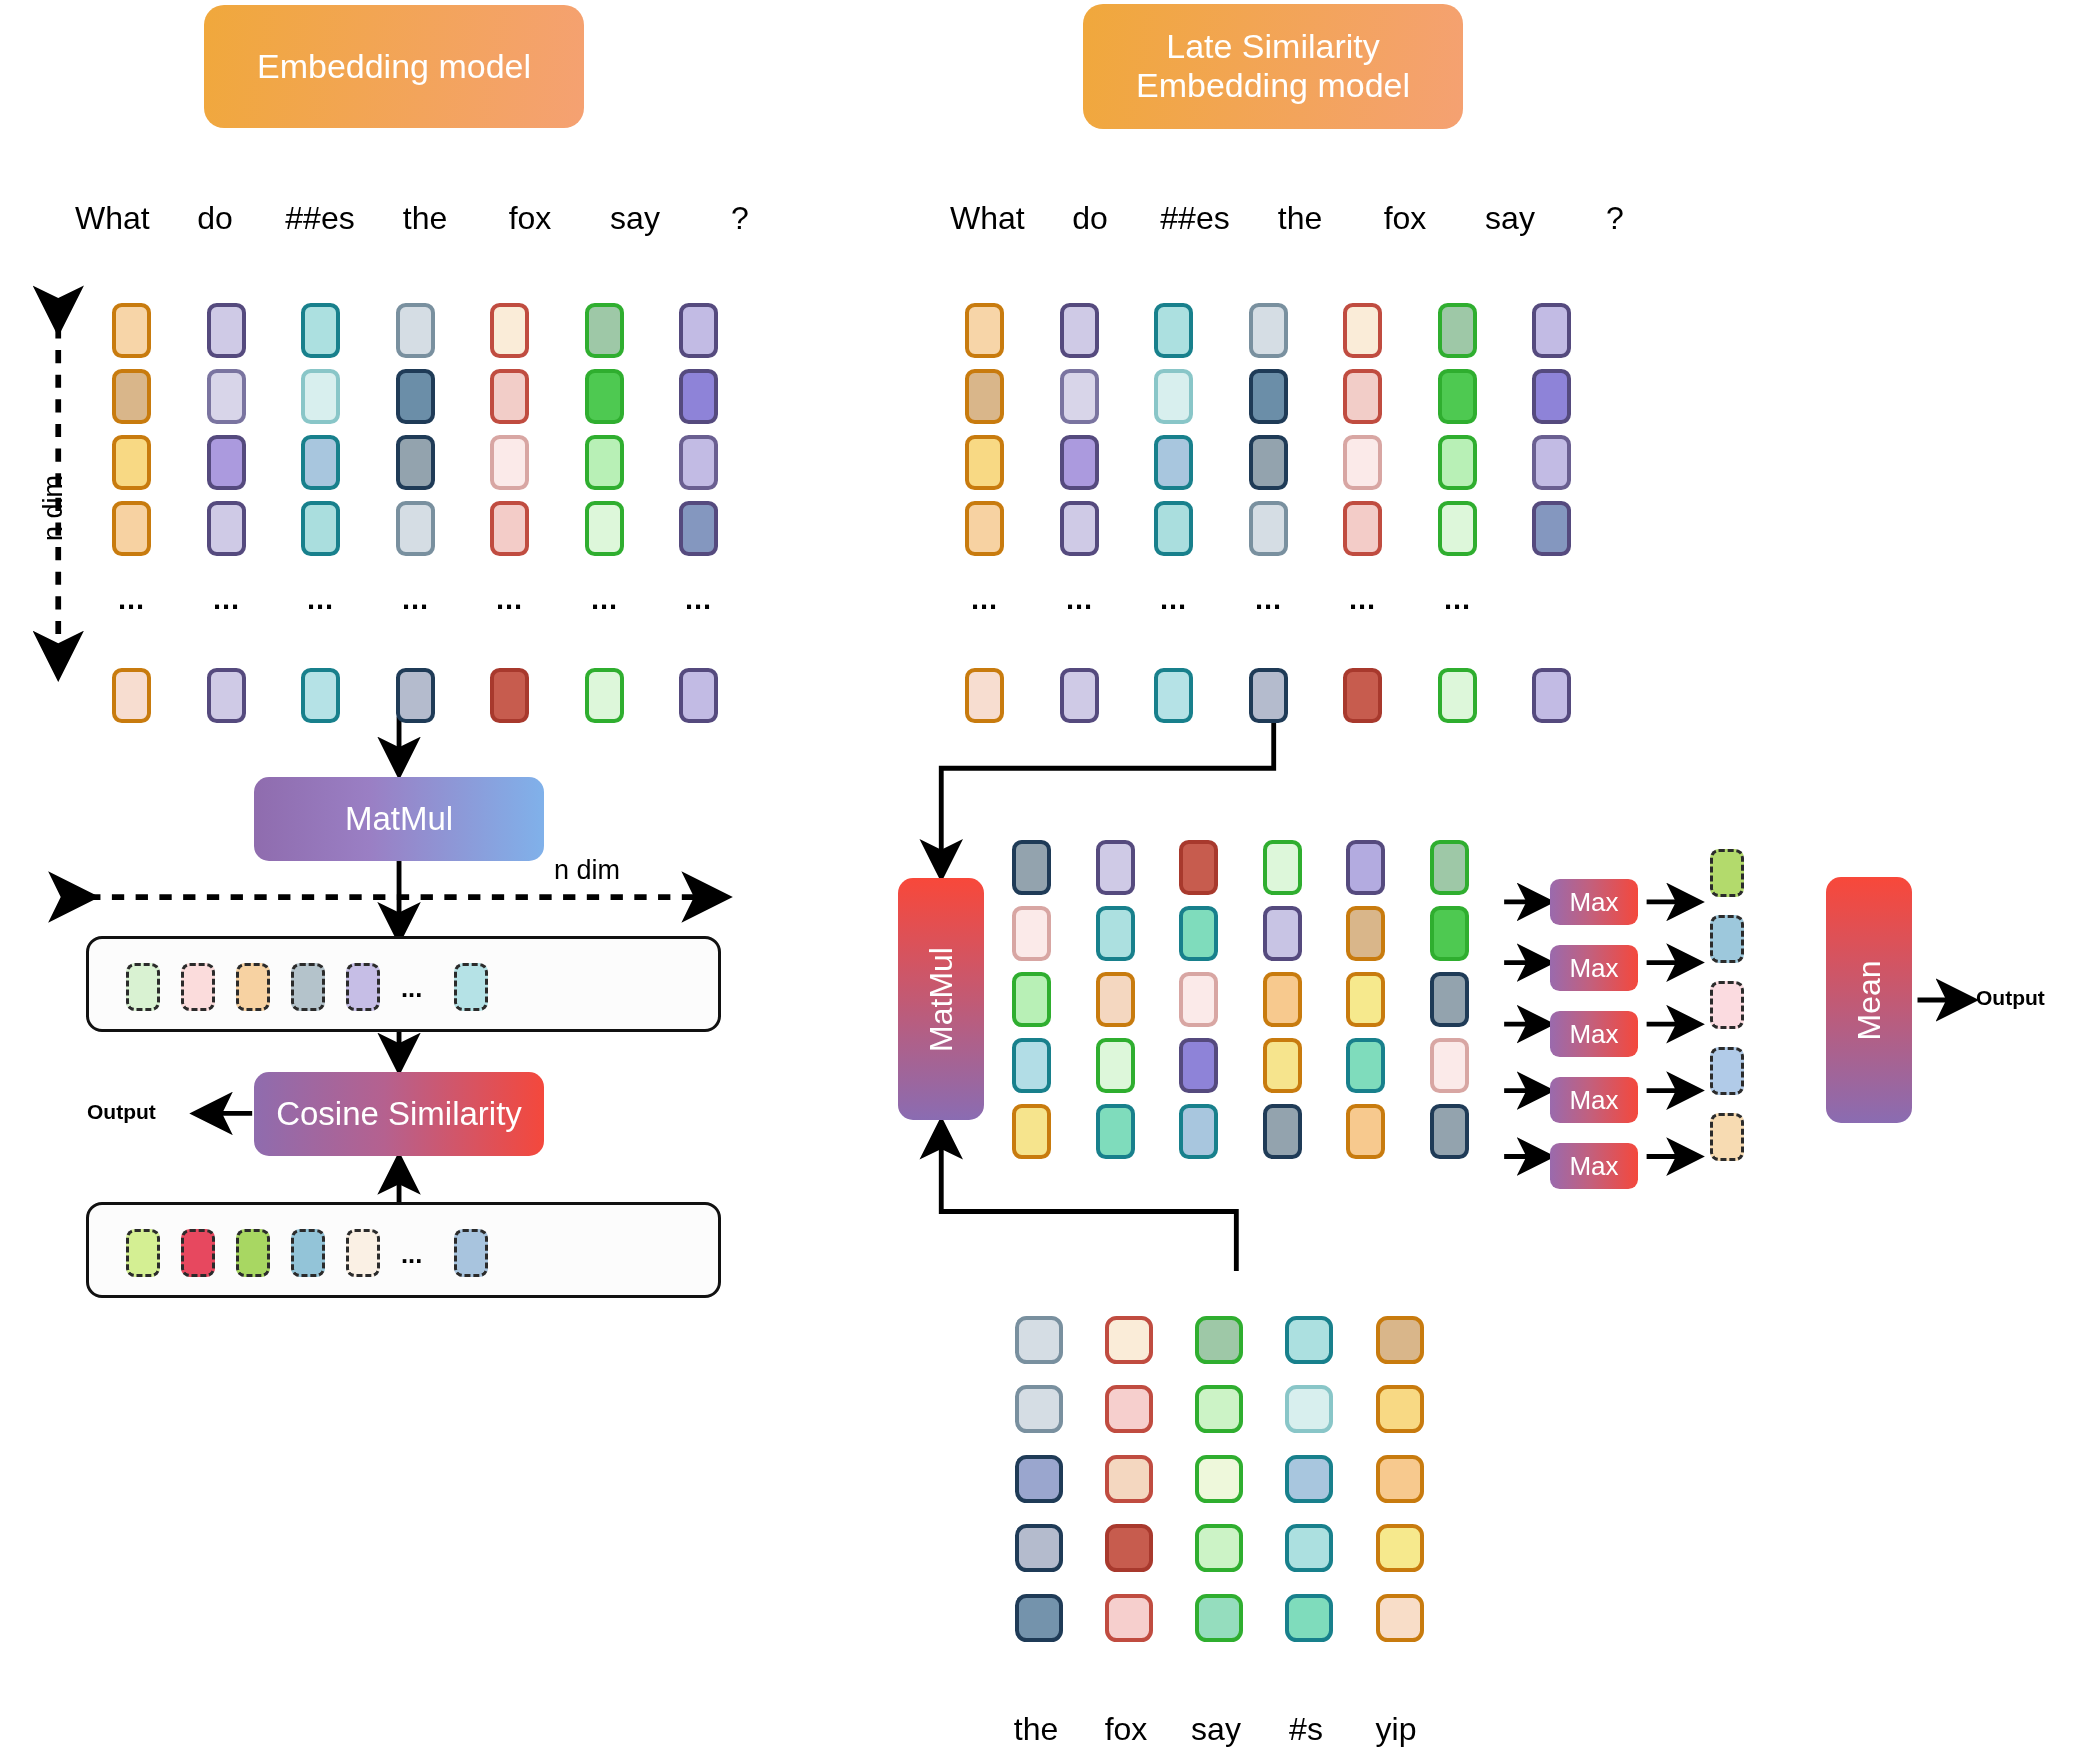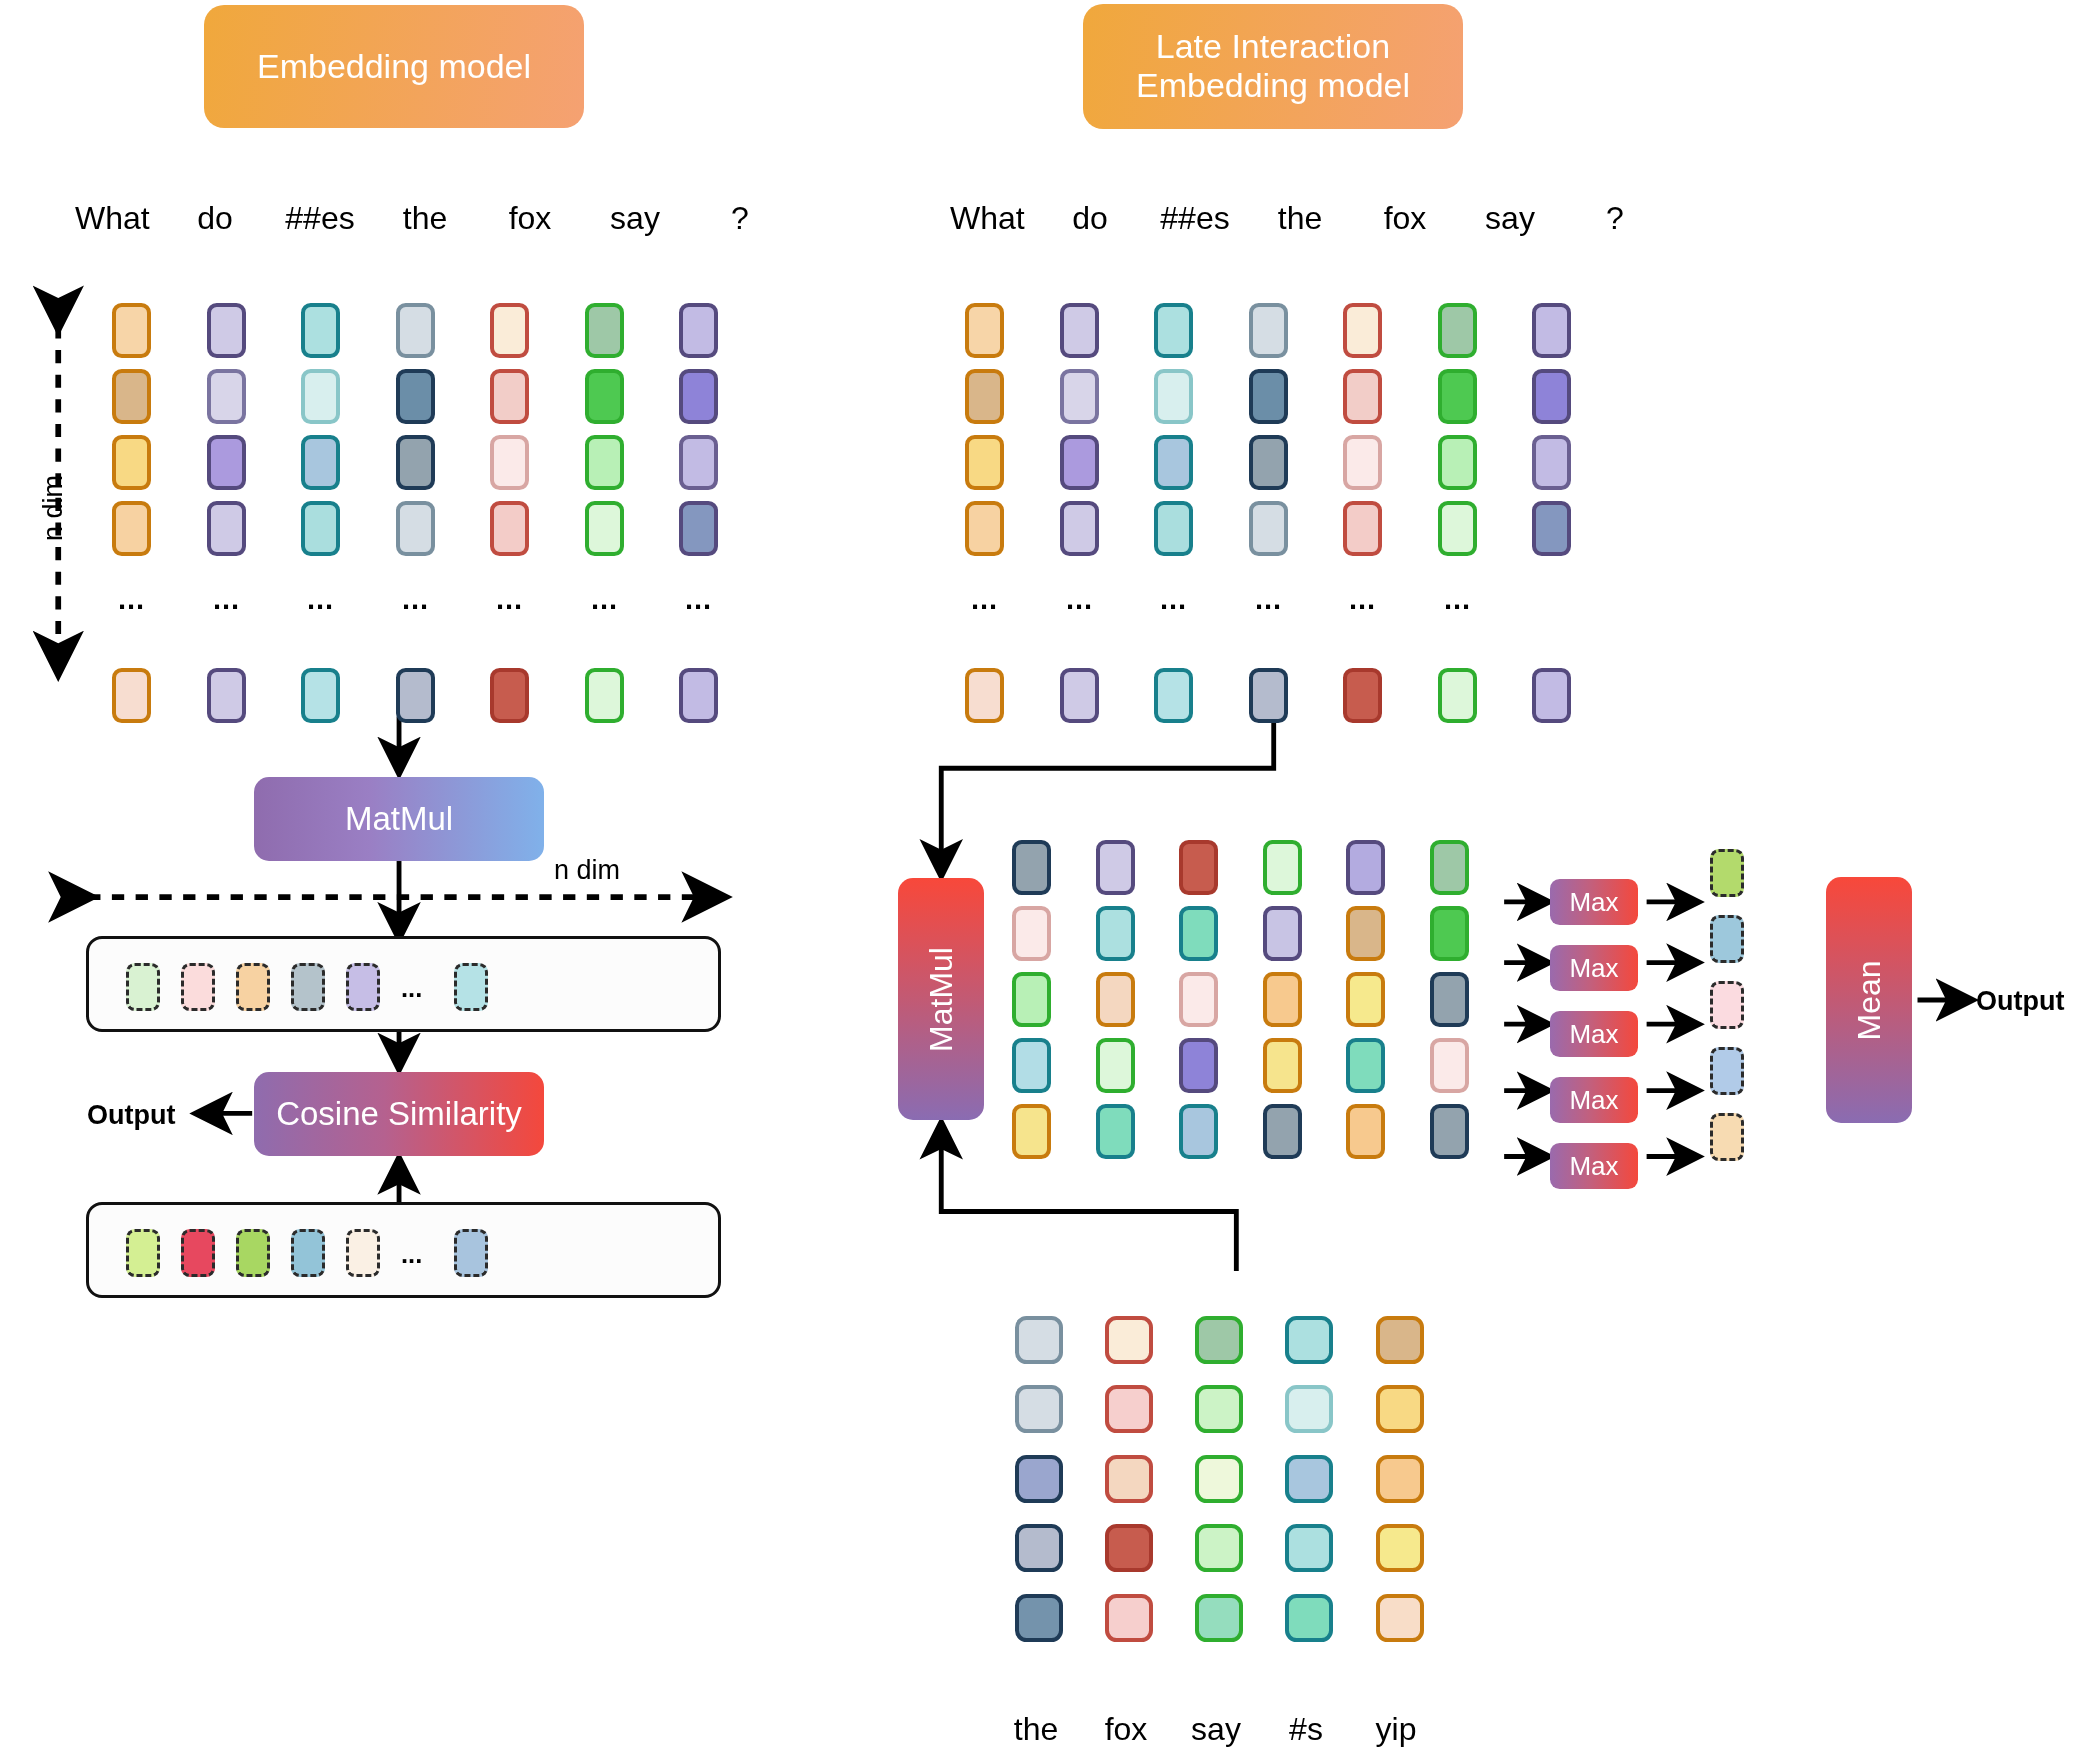--- a/index.html
+++ b/index.html
@@ -72,21 +72,21 @@
   }
   .dcell{
     position:absolute;width:34px;height:48px;border-radius:8.8px;
     border:3.5px dashed #2b2b2b;box-sizing:border-box;
   }
   .vdots{
     position:absolute;font-size:25.5px;font-weight:700;color:#000;line-height:1;
   }
 
   
-  .outlabel{position:absolute;font-size:27px;font-weight:700;color:#000;}
+  .outlabel{position:absolute;font-size:21px;font-weight:700;color:#000;}
   .ndim-h{position:absolute;font-size:27px;color:#000;}
   .ndim-v{position:absolute;font-size:27px;color:#000;transform-origin:0 0;}
 
   svg.layer{position:absolute;left:0;top:0;width:2087px;height:1759px;
             pointer-events:none;overflow:visible;}
 </style>
 </head>
 <body>
 
 <svg class="layer" viewBox="0 0 4745 4000" width="2087" height="1759">
@@ -132,21 +132,21 @@
   </g>
 
   <line x1="4360" y1="2274" x2="4478" y2="2274" stroke="#000" stroke-width="11" marker-end="url(#ah)"></line>
 </svg>
 
 <div class="hdr" id="hdr-left">
   <span>Embedding model</span>
 </div>
 <div class="hdr" id="hdr-right">
   <div>
-    <span>Late Interaction</span>
+    <span>Late Similarity</span>
     <span>Embedding model</span>
   </div>
 </div>
 
 <div class="tokrow" id="tok-left" style="left: 75px; top: 200px;">
     <div class="tok" style="width: 70px;">What</div>
     <div class="tok" style="width: 70px; margin-left: 35px;">do</div>
     <div class="tok" style="width: 70px; margin-left: 35px;">##es</div>
     <div class="tok" style="width: 70px; margin-left: 35px;">the</div>
     <div class="tok" style="width: 70px; margin-left: 35px;">fox</div>

